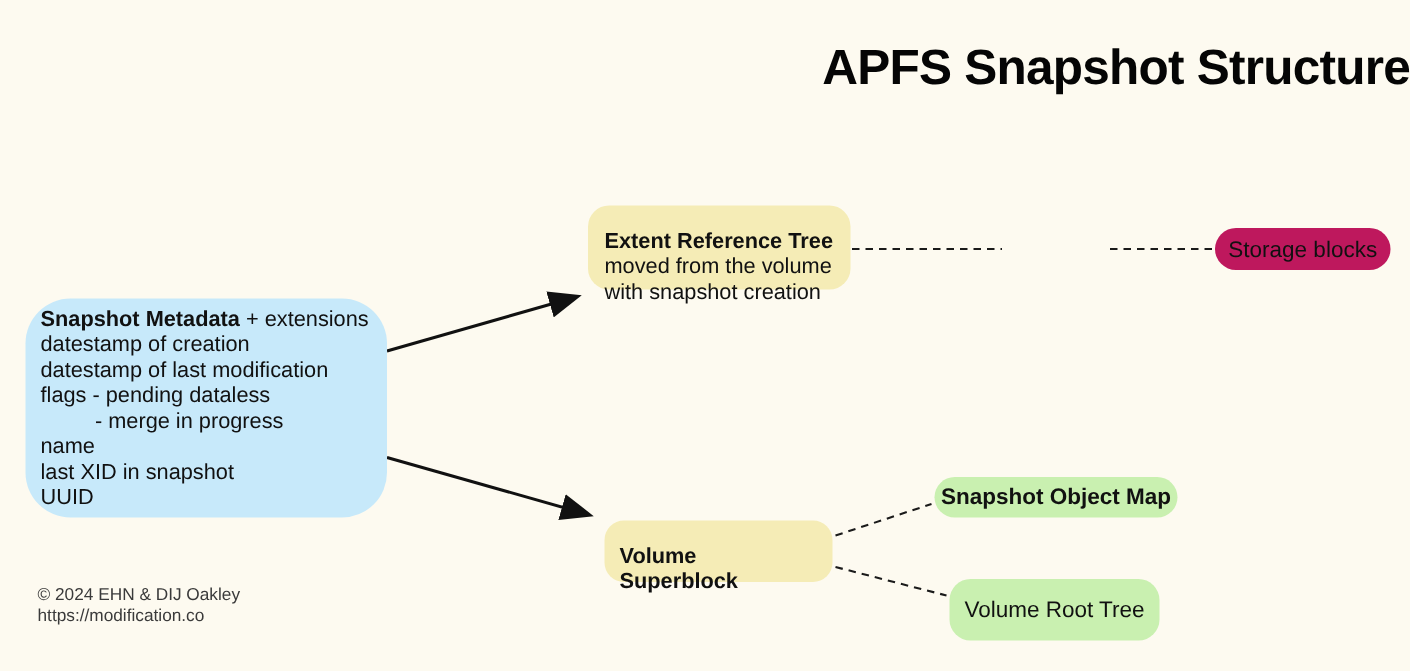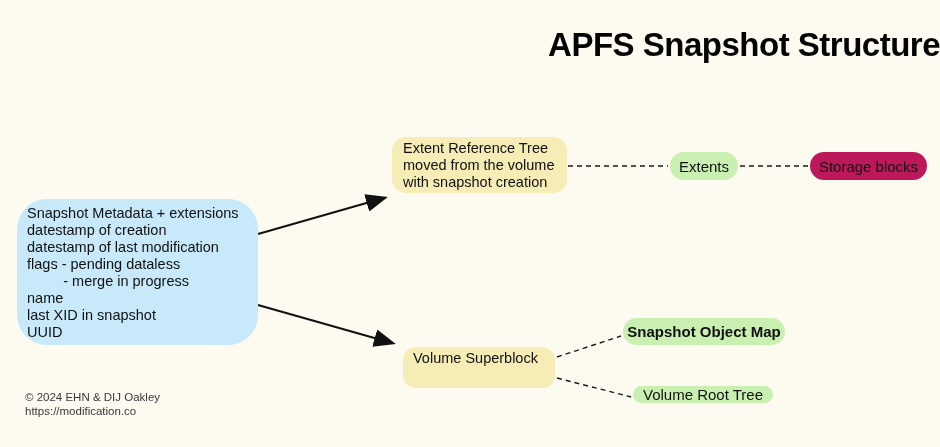--- a/index.html
+++ b/index.html
@@ -66,23 +66,23 @@
     justify-content: center;
     font-size: 15px;
     border-radius: 14px;
   }
   .green-pill { background: #C9F0B0; }
   .pink-pill  { background: #be185d; }
 
   .pill-extents { left: 670px; top: 152px; width: 68px;  height: 28px; }
   .pill-storage { left: 810px; top: 152px; width: 117px; height: 28px; }
   .pill-som     { left: 623px; top: 318px; width: 162px; height: 27px; font-weight: bold; }
-  .pill-vrt     { left: 633px; top: 386px; width: 140px; height: 17px; }
+  .pill-vrt     { left: 633px; top: 386px; width: 140px; height: 41px; }
 
-  .bold { font-weight: 400; }
+  .bold { font-weight: 700; margin-top: 13px; }
 
   .footer {
     position: absolute;
     left: 25px; top: 390px;
     font-size: 11.5px;
     line-height: 14px;
     color: #3a3a3a;
   }
 
   .connectors {
@@ -123,23 +123,20 @@
     <div class="line">last XID in snapshot</div>
     <div class="line">UUID</div>
   </div>
 
   <div class="node yellow-box ert-box">
     <div class="bold">Extent Reference Tree</div>
     <div>moved from the volume</div>
     <div>with snapshot creation</div>
   </div>
 
-  <div class="pill green-pill pill-extents">
-    <span>Extents</span>
-  </div>
 
   <div class="pill pink-pill pill-storage">
     <span>Storage blocks</span>
   </div>
 
   <div class="node yellow-box vsb-box">
     <div class="bold">Volume Superblock</div>
   </div>
 
   <div class="pill green-pill pill-som">

